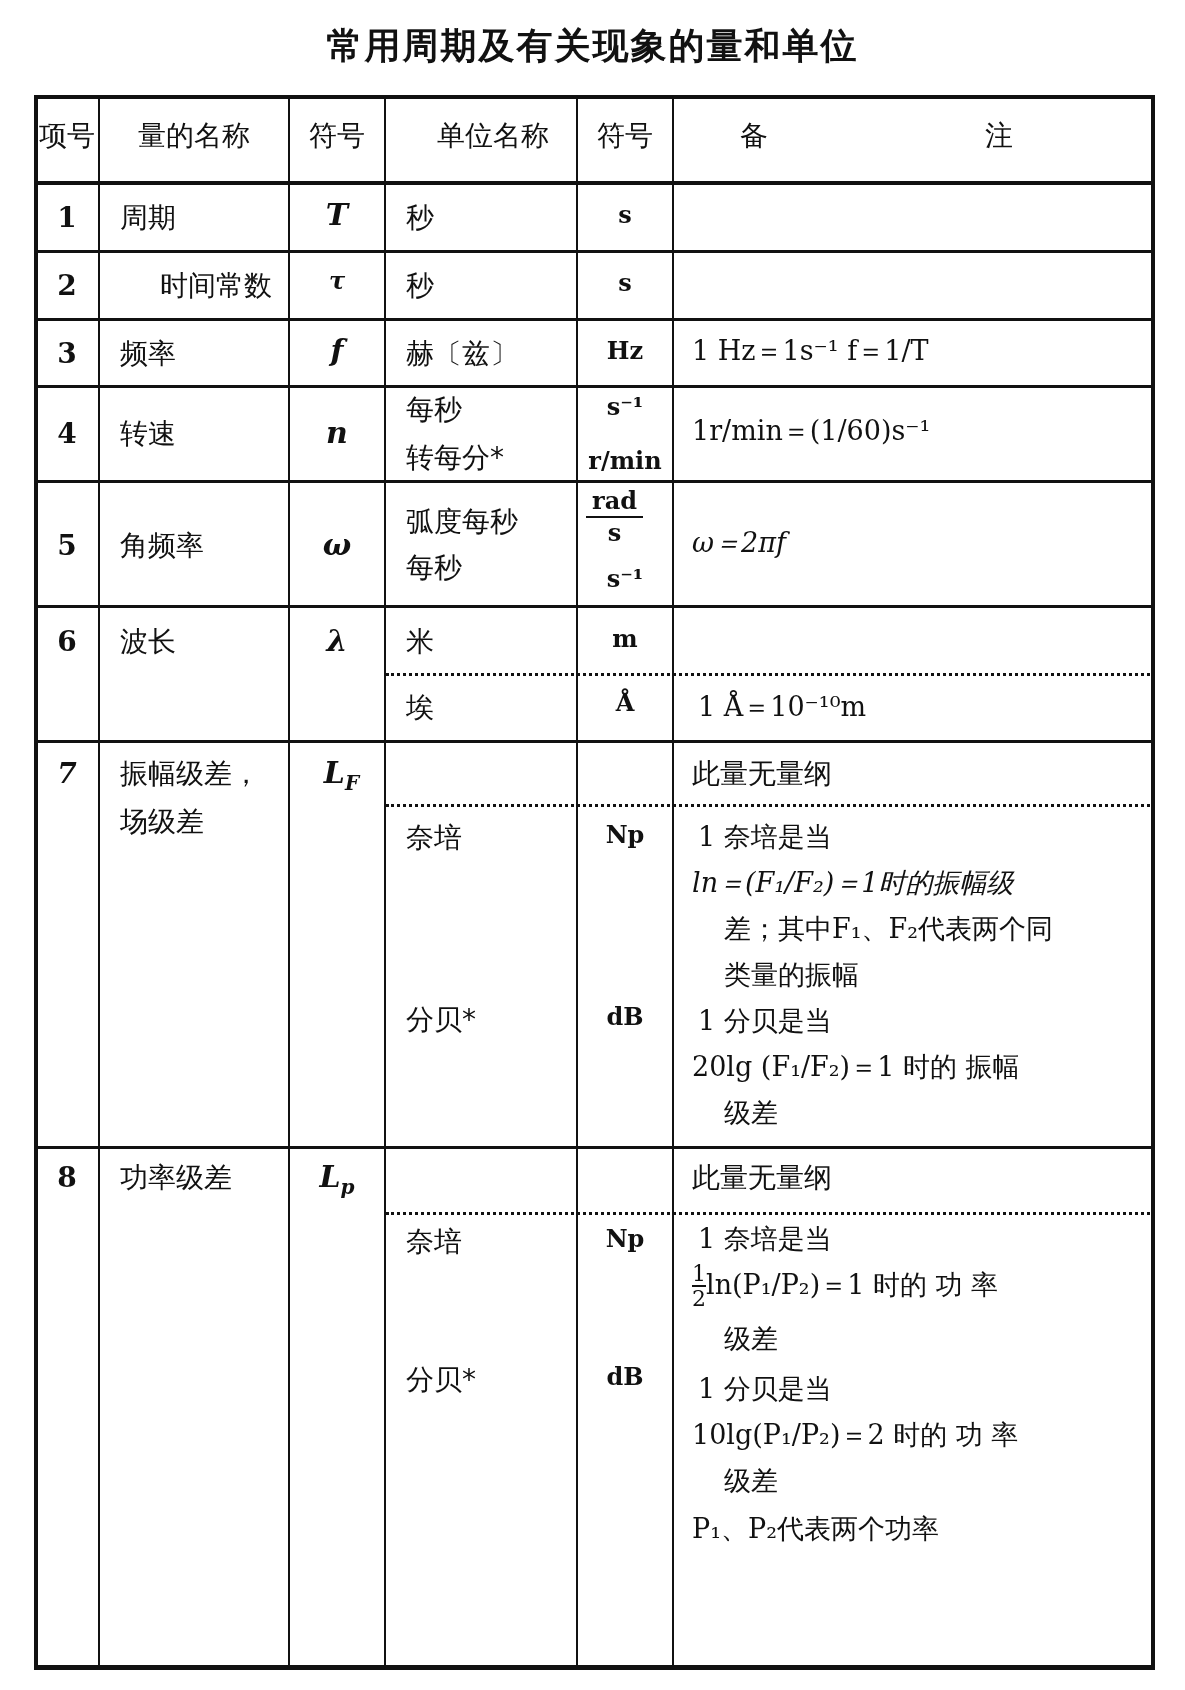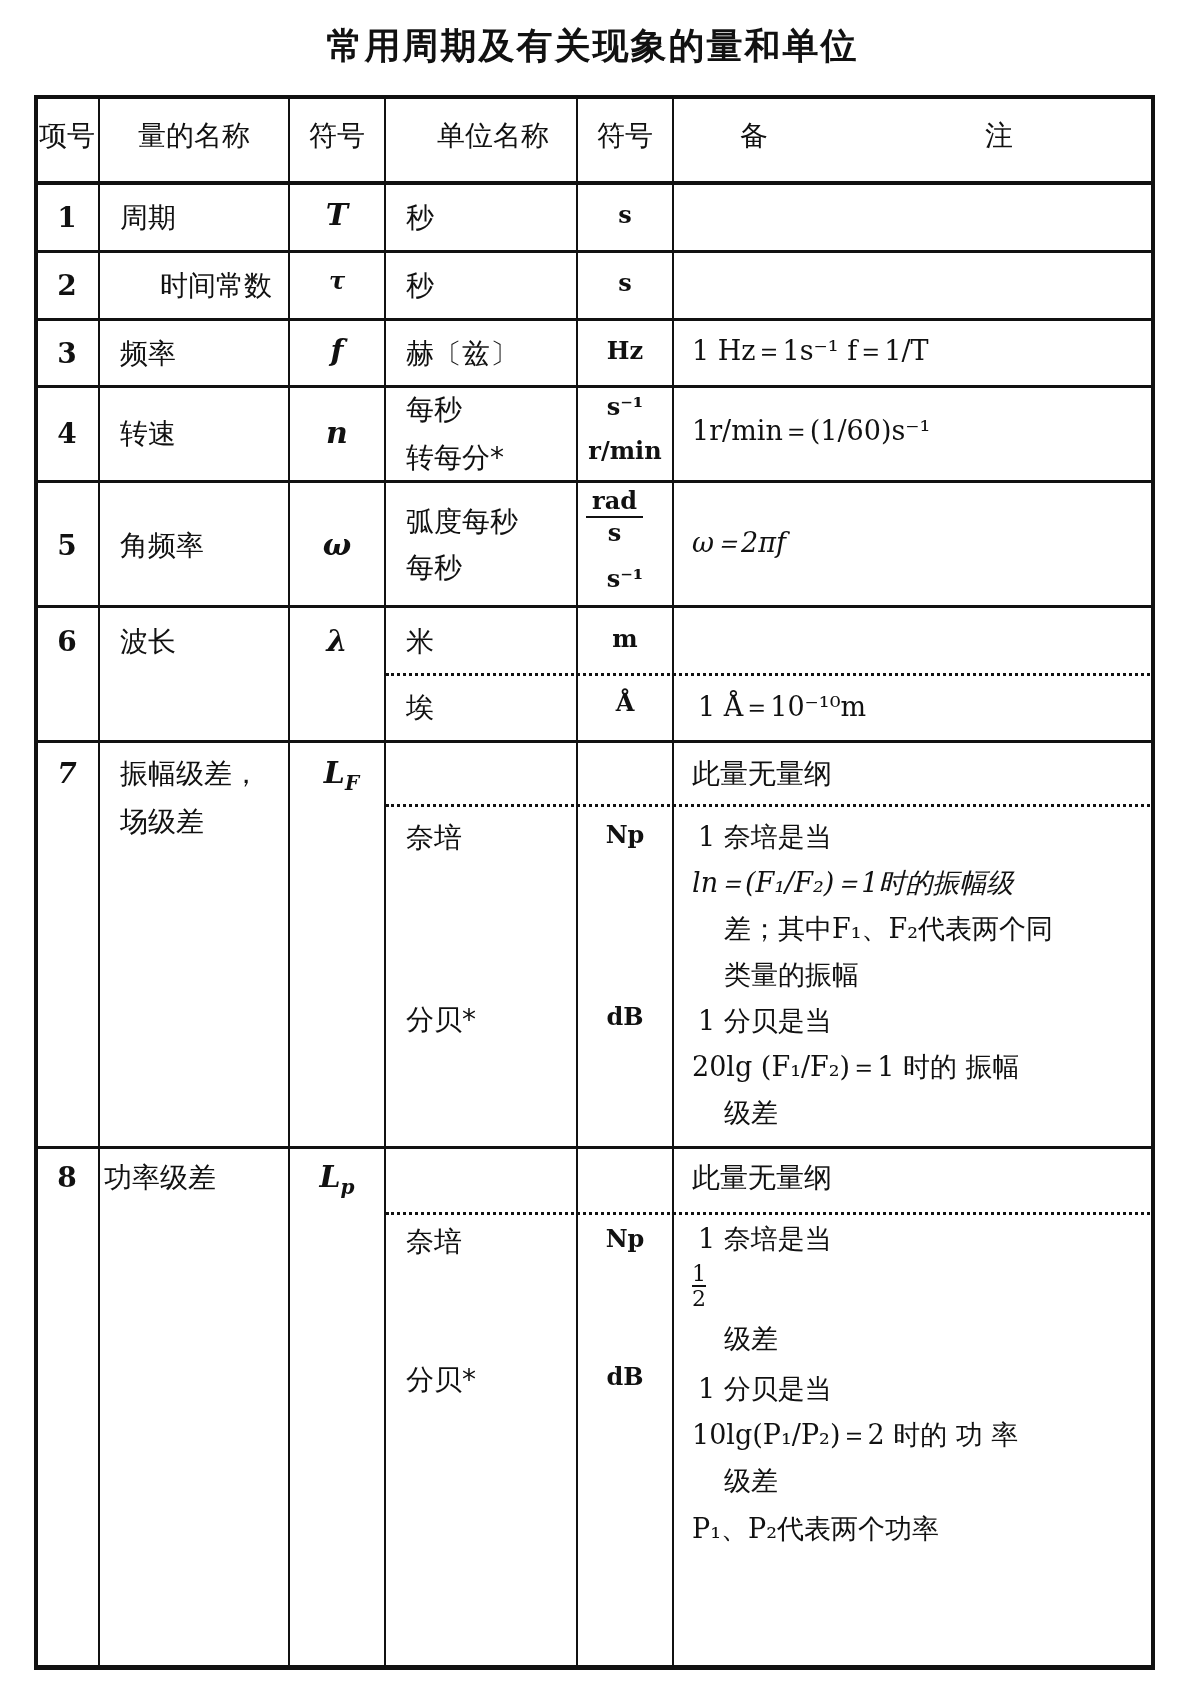--- a/index.html
+++ b/index.html
@@ -77,21 +77,21 @@
 <div class="cell cn" style="left:406px;top:336px;">赫〔兹〕</div>
 <div class="cell c unit" style="left:578px;top:336px;width:94px;">Hz</div>
 <div class="cell note" style="left:692px;top:334px;">1 Hz＝1s⁻¹   f＝1/T</div>
 
 <div class="cell c num" style="left:36px;top:416px;width:62px;">4</div>
 <div class="cell cn" style="left:120px;top:416px;">转速</div>
 <div class="cell c sym" style="left:290px;top:414px;width:94px;">n</div>
 <div class="cell cn" style="left:406px;top:392px;">每秒</div>
 <div class="cell cn" style="left:406px;top:440px;">转每分*</div>
 <div class="cell c unit" style="left:578px;top:392px;width:94px;">s⁻¹</div>
-<div class="cell c unit" style="left:578px;top:436px;width:94px;">r/min</div>
+<div class="cell c unit" style="left:578px;top:446px;width:94px;">r/min</div>
 <div class="cell note" style="left:692px;top:414px;">1r/min＝(1/60)s⁻¹</div>
 
 <div class="cell c num" style="left:36px;top:528px;width:62px;">5</div>
 <div class="cell cn" style="left:120px;top:528px;">角频率</div>
 <div class="cell c sym" style="left:290px;top:526px;width:94px;">ω</div>
 <div class="cell cn" style="left:406px;top:504px;">弧度每秒</div>
 <div class="cell cn" style="left:406px;top:550px;">每秒</div>
 <div class="cell c unit" style="left:578px;top:486px;width:73px;">
   <span class="frac">
     <div class="bar" style="padding:0 6px;">rad</div>
@@ -123,33 +123,33 @@
 <div class="cell note" style="left:692px;top:866px;font-style:italic;">ln＝(F₁/F₂)＝1时的振幅级</div>
 <div class="cell note indent" style="left:692px;top:912px;">差；其中F₁、F₂代表两个同</div>
 <div class="cell note indent" style="left:692px;top:958px;">类量的振幅</div>
 <div class="cell cn" style="left:406px;top:1002px;">分贝*</div>
 <div class="cell c unit" style="left:578px;top:1002px;width:94px;">dB</div>
 <div class="cell note" style="left:698px;top:1004px;">1 分贝是当</div>
 <div class="cell note" style="left:692px;top:1050px;">20lg (F₁/F₂)＝1 时的 振幅</div>
 <div class="cell note indent" style="left:692px;top:1096px;">级差</div>
 
 <div class="cell c num" style="left:36px;top:1160px;width:62px;">8</div>
-<div class="cell cn" style="left:104px;top:1160px;text-align:center;">功率级差</div>
+<div class="cell cn" style="left:120px;top:1160px;text-align:center;">功率级差</div>
 <div class="cell c sym" style="left:290px;top:1158px;width:94px;">
   <span>L</span><sub style="font-size:20px;">p</sub>
 </div>
 <div class="cell cn" style="left:692px;top:1160px;">此量无量纲</div>
 <div class="cell cn" style="left:406px;top:1224px;">奈培</div>
 <div class="cell c unit" style="left:578px;top:1224px;width:94px;">Np</div>
 <div class="cell note" style="left:698px;top:1222px;">1 奈培是当</div>
 <div class="cell note" style="left:692px;top:1262px;">
   <span class="frac" style="font-size:22px;line-height:1.05;">
     <div class="bar">1</div>
     <div>2</div>
-  </span>
+  </span><span>ln(P₁/P₂)＝1 时的 功 率</span>
 </div>
 <div class="cell note indent" style="left:692px;top:1322px;">级差</div>
 <div class="cell cn" style="left:406px;top:1362px;">分贝*</div>
 <div class="cell c unit" style="left:578px;top:1362px;width:94px;">dB</div>
 <div class="cell note" style="left:698px;top:1372px;">1 分贝是当</div>
 <div class="cell note" style="left:692px;top:1418px;">10lg(P₁/P₂)＝2 时的 功 率</div>
 <div class="cell note indent" style="left:692px;top:1464px;">级差</div>
 <div class="cell note" style="left:692px;top:1512px;">P₁、P₂代表两个功率</div>
 
 </body></html>

